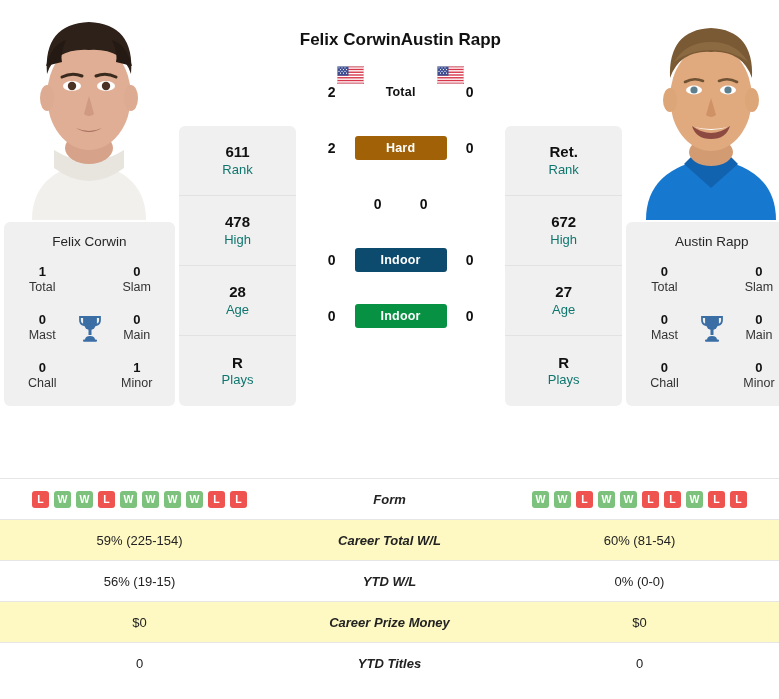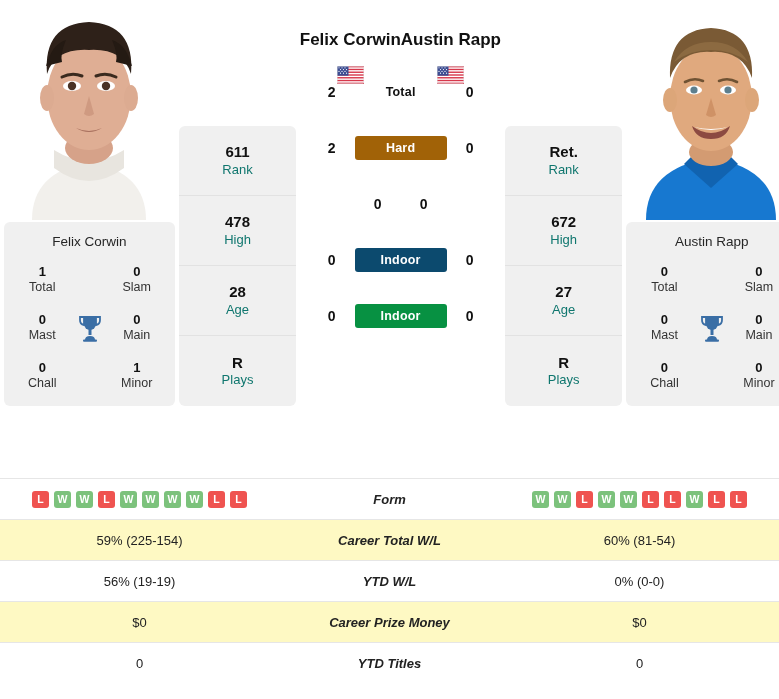--- a/index.html
+++ b/index.html
@@ -501,21 +501,21 @@
               <div class="form-badge" style="background: rgb(239, 83, 80);">L</div>
             </div>
         </td>
       </tr>
       <tr class="shaded">
         <td class="col-side">59% (225-154)</td>
         <td class="col-label">Career Total W/L</td>
         <td class="col-side">60% (81-54)</td>
       </tr>
       <tr class="plain">
-        <td class="col-side">56% (19-19)</td>
+        <td class="col-side">56% (19-15)</td>
         <td class="col-label">YTD W/L</td>
         <td class="col-side">0% (0-0)</td>
       </tr>
       <tr class="shaded">
         <td class="col-side">$0</td>
         <td class="col-label">Career Prize Money</td>
         <td class="col-side">$0</td>
       </tr>
       <tr class="plain">
         <td class="col-side">0</td>

